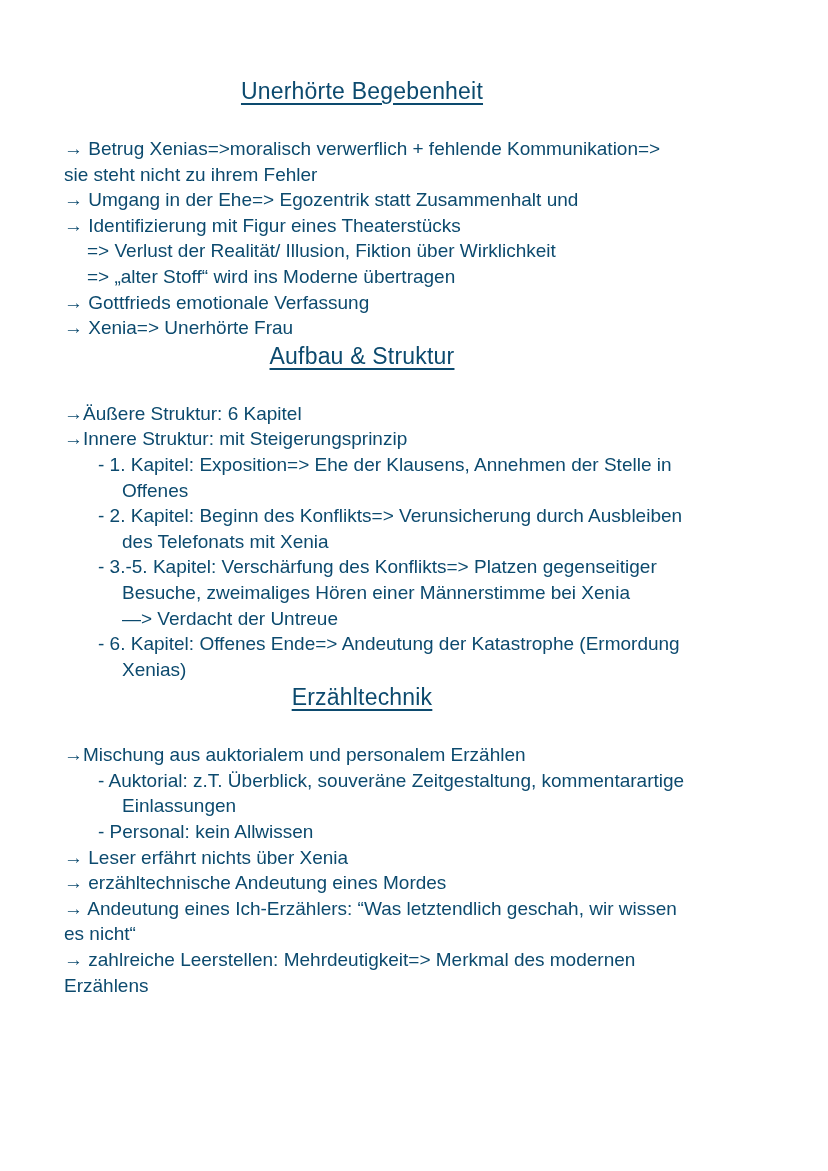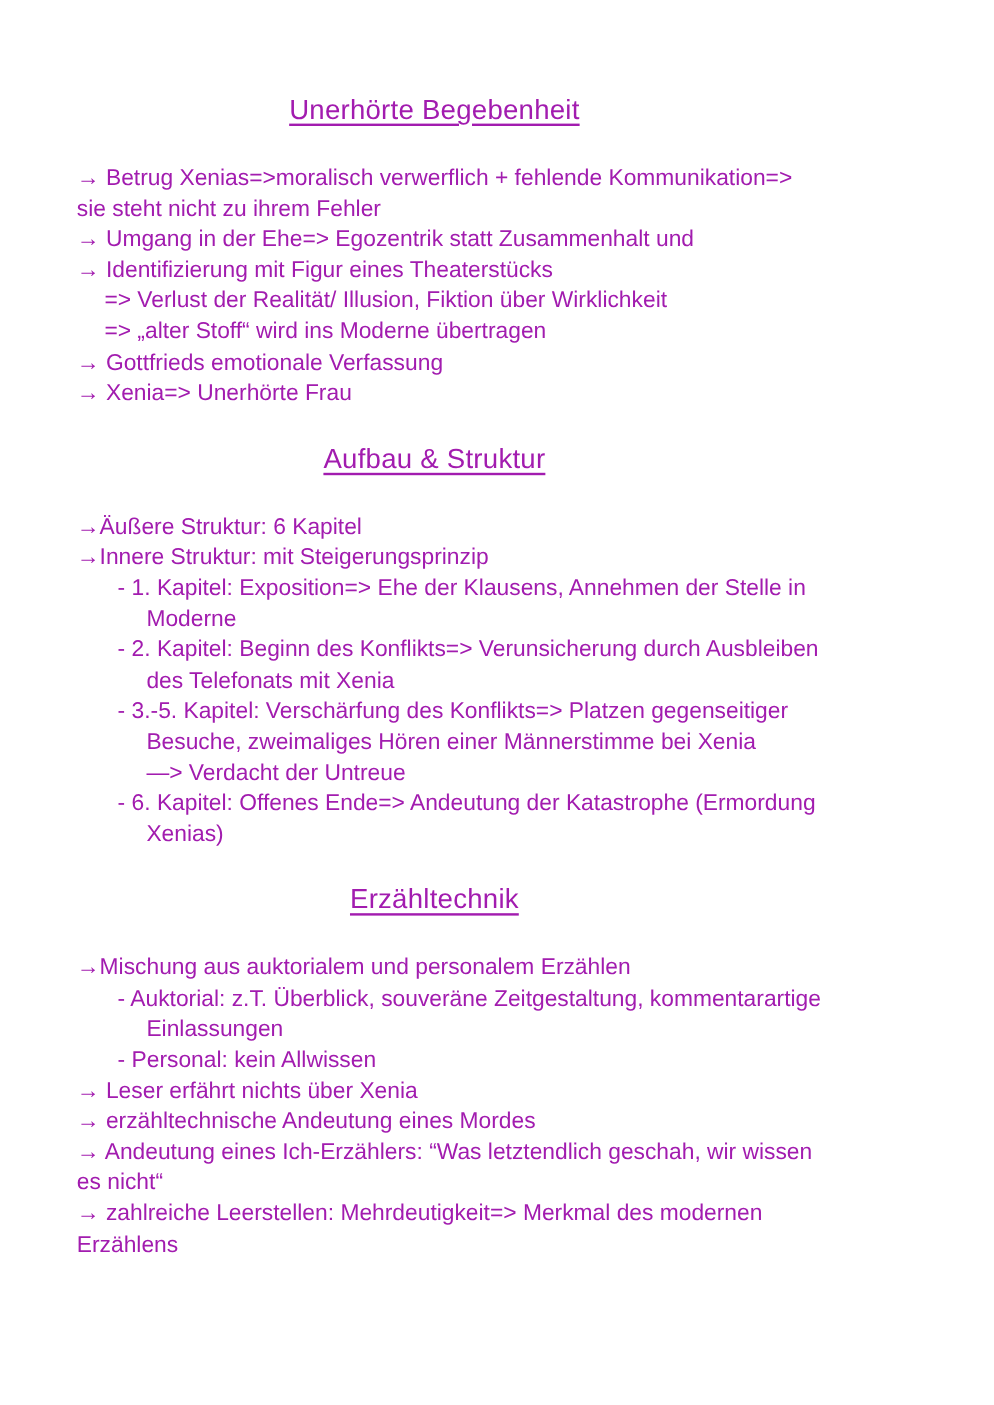--- a/index.html
+++ b/index.html
@@ -6,38 +6,38 @@
     margin: 0;
     padding: 0;
     background: #ffffff;
   }
   .page {
     position: relative;
     width: 720px;
     height: 1171px;
     box-sizing: border-box;
     background: #ffffff;
-    color: #a21caf;
+    color: #0c4a6e;
     font-family: "Liberation Sans", "DejaVu Sans", sans-serif;
     padding: 76px 60px 0 64px;
     overflow: hidden;
   }
   .section-title {
     font-size: 23px;
     font-weight: 400;
     line-height: 30px;
     text-align: center;
     text-decoration: underline;
     text-decoration-thickness: 1.5px;
     text-underline-offset: 4px;
     margin: 0 0 30px 0;
     letter-spacing: 0.2px;
   }
   .section { margin: 0; }
-  .section + .section .section-title { margin-top: 26px; }
+  .section + .section .section-title { }
   .lines { font-size: 19px; line-height: 25.6px; }
   .line { white-space: pre; }
   .ind-0 { padding-left: 0; }
   .ind-1 { padding-left: 23px; }
   .ind-2 { padding-left: 34px; }
   .ind-3 { padding-left: 58px; }
   .it { }
 </style>
 </head>
 <body>
@@ -57,21 +57,21 @@
         <div class="line ind-0"><span>→ Xenia=&gt; Unerhörte Frau</span></div>
       </div>
   </div>
 
   <div class="section">
     <h2 class="section-title">Aufbau &amp; Struktur</h2>
     <div class="lines">
         <div class="line ind-0"><span>→</span><span class="it">Äußere Struktur</span><span>: 6 Kapitel</span></div>
         <div class="line ind-0"><span>→</span><span class="it">Innere Struktur:</span><span> mit Steigerungsprinzip</span></div>
         <div class="line ind-2"><span>- 1. Kapitel: Exposition=&gt; Ehe der Klausens, Annehmen der Stelle in</span></div>
-        <div class="line ind-3"><span>Moderne</span></div>
+        <div class="line ind-3"><span>Offenes</span></div>
         <div class="line ind-2"><span>- 2. Kapitel: Beginn des Konflikts=&gt; Verunsicherung durch Ausbleiben</span></div>
         <div class="line ind-3"><span>des Telefonats mit Xenia</span></div>
         <div class="line ind-2"><span>- 3.-5. Kapitel: Verschärfung des Konflikts=&gt; Platzen gegenseitiger</span></div>
         <div class="line ind-3"><span>Besuche, zweimaliges Hören einer Männerstimme bei Xenia</span></div>
         <div class="line ind-3"><span>—&gt; Verdacht der Untreue</span></div>
         <div class="line ind-2"><span>- 6. Kapitel: Offenes Ende=&gt; Andeutung der Katastrophe (Ermordung</span></div>
         <div class="line ind-3"><span>Xenias)</span></div>
       </div>
   </div>
 

